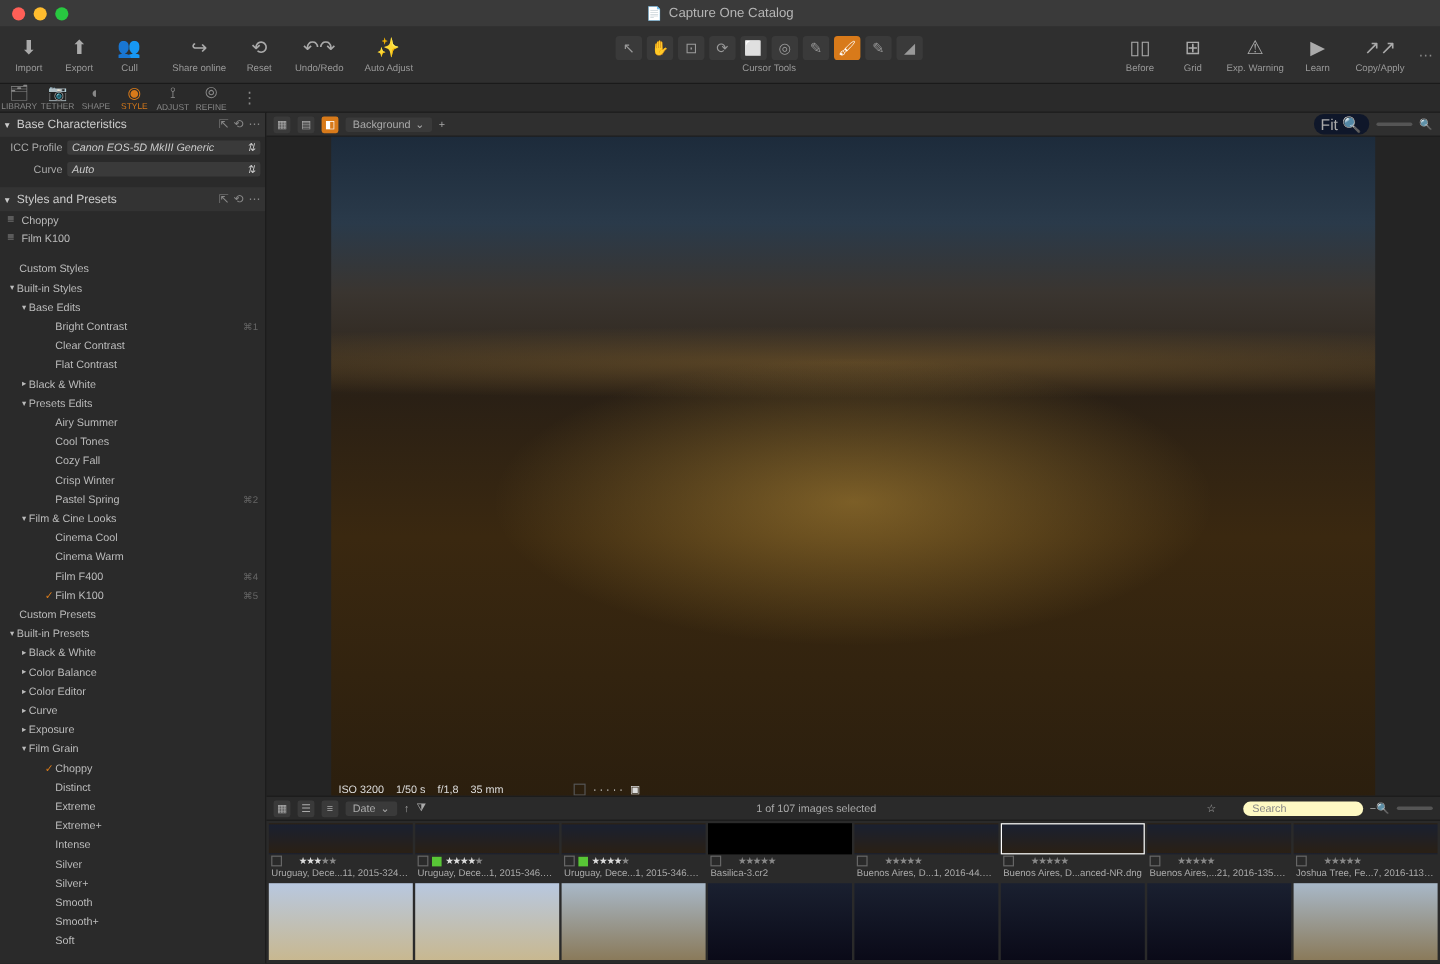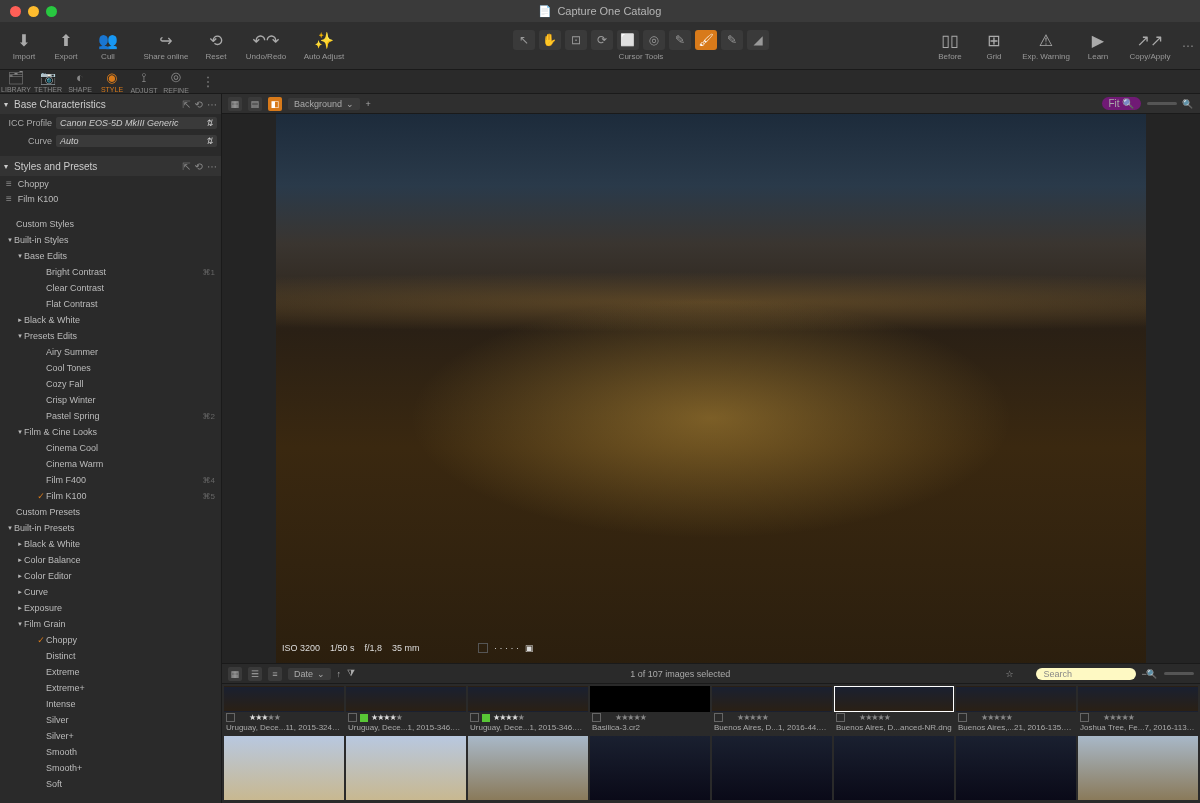--- a/index.html
+++ b/index.html
@@ -62,26 +62,26 @@
 .section-item { padding: 2px 6px; font-size: 9px; color: #bbb; display: flex; align-items: center; gap: 6px; }
 .section-item .hamburger { color: #888; font-size: 10px; }
 
 
 .viewer { flex: 1; display: flex; flex-direction: column; background: #1e1e1e; }
 .viewer-topbar { height: 20px; background: #2f2f2f; display: flex; align-items: center; padding: 0 6px; gap: 6px; font-size: 9px; color: #aaa; border-bottom: 1px solid #1a1a1a; }
 .vtb-dropdown { background: #3a3a3a; padding: 1px 6px; border-radius: 2px; display: flex; gap: 4px; align-items: center; }
 .vtb-icon { width: 14px; height: 14px; background: #3a3a3a; border-radius: 2px; display: flex; align-items: center; justify-content: center; font-size: 9px; }
 .vtb-icon.orange { background: #d87a1a; color: #fff; }
 .viewer-topbar .spacer { flex: 1; }
-.zoom-pill { background: #701a75; padding: 1px 6px; border-radius: 8px; font-size: 10px; }
+.zoom-pill { background: #0f172a; padding: 1px 6px; border-radius: 8px; font-size: 13px; }
 
 .image-area { flex: 1; background: #242424; display: flex; align-items: center; justify-content: center; position: relative; overflow: hidden; }
 .main-image { width: 870px; height: 580px; background: linear-gradient(to bottom, #1a2838 0%, #2a3a4a 15%, #3a3530 25%, #2a2015 40%, #3a2810 60%, #2a1e0e 100%); position: relative; }
 .main-image::after { content: ''; position: absolute; inset: 0; background: radial-gradient(ellipse 300px 120px at 50% 55%, rgba(255,200,80,0.35), transparent), radial-gradient(ellipse 800px 30px at 50% 35%, rgba(220,160,60,0.25), transparent); }
-.image-info { position: absolute; bottom: 10px; font-size: 9px; color: #ddd; display: flex; width: 870px; }
+.image-info { position: absolute; bottom: 0; font-size: 9px; color: #ddd; display: flex; width: 870px; }
 .image-info .meta { display: flex; gap: 10px; padding-left: 6px; }
 .image-info .filename { flex: 1; text-align: center; }
 
 
 .filmstrip { height: 140px; background: #2a2a2a; display: flex; flex-direction: column; border-top: 1px solid #1a1a1a; }
 .fs-toolbar { height: 20px; display: flex; align-items: center; padding: 0 6px; gap: 6px; font-size: 9px; color: #aaa; border-bottom: 1px solid #1a1a1a; }
 .fs-toolbar .spacer { flex: 1; }
 .search-box { background: #fef9c3; border-radius: 9px; padding: 1px 8px; width: 100px; font-size: 9px; color: #888; margin-left: 16px; }
 .thumbs-row { height: 50px; display: flex; overflow-x: hidden; padding: 2px 2px; gap: 2px; }
 .thumb-cell { width: 120px; flex-shrink: 0; display: flex; flex-direction: column; }

